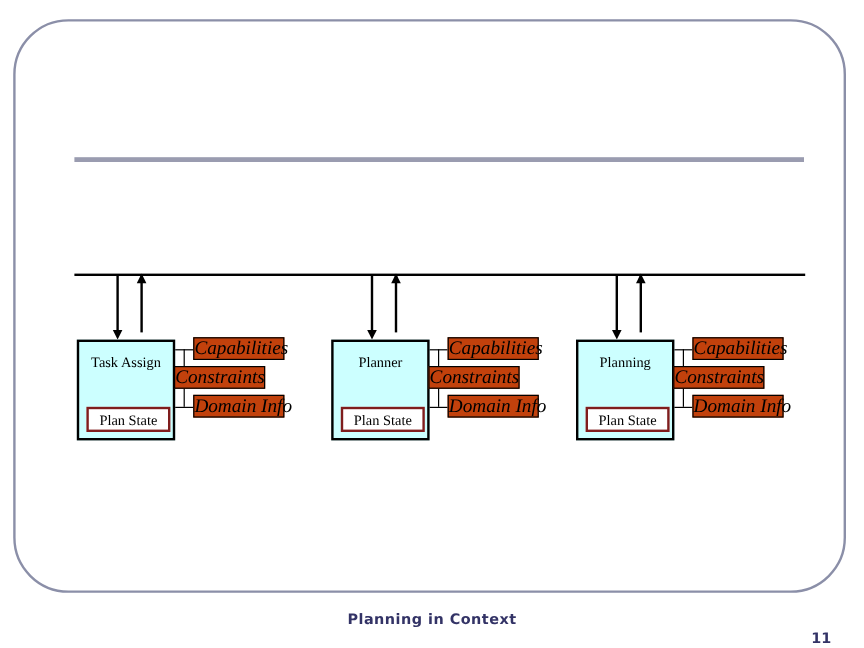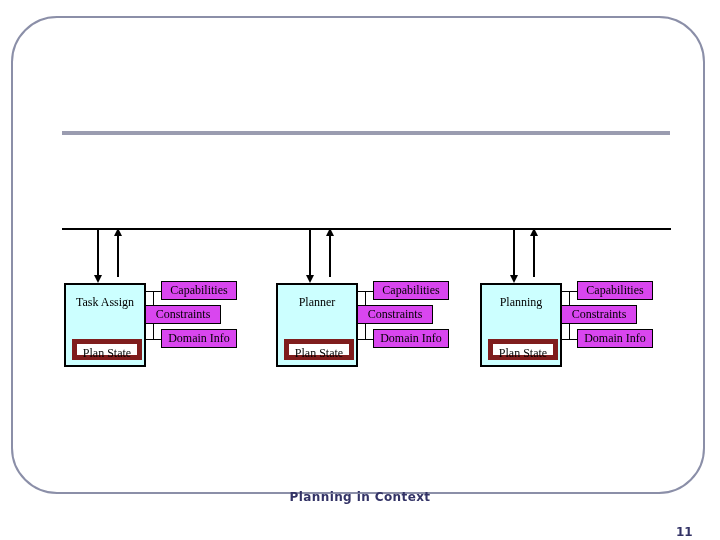--- a/index.html
+++ b/index.html
@@ -97,44 +97,45 @@
     color: #000000;
     white-space: nowrap;
   }
   .plan-state-box {
     position: absolute;
     left: 6px;
     bottom: 5px;
     width: 70px;
     height: 21px;
     background: #ffffff;
-    border: 5px solid #7f1d1d;
+    border: 2px solid #7f1d1d;
     box-sizing: border-box;
     font-family: "Liberation Serif", serif;
     font-size: 12px;
     color: #000000;
     text-align: center;
     line-height: 19px;
     white-space: nowrap;
   }
   
   .side-box {
     position: absolute;
     width: 76px;
     height: 19px;
-    background: #d946ef;
+    background: #c2410c;
     border: 1px solid #000000;
     box-sizing: border-box;
     font-family: "Liberation Serif", serif;
-    font-size: 12px;
+    font-size: 16px;
     color: #000000;
     text-align: center;
     line-height: 17px;
     white-space: nowrap;
     overflow: visible;
+    font-style: italic;
   }
   .side-box.s0 { left: 97px; top: -2px; }
   .side-box.s1 { left: 81px; top: 22px; }
   .side-box.s2 { left: 97px; top: 46px; }
 
   
   .connector {
     position: absolute;
     left: 82px;
     width: 15px;
@@ -177,21 +178,21 @@
   .head-up {
     left: 50px;
     top: 228px;
     border-bottom: 8px solid #000000;
   }
 
   
   .footer-text {
     position: absolute;
     left: 0;
-    top: 490px;
+    top: 509px;
     width: 720px;
     text-align: center;
     font-family: "DejaVu Sans", sans-serif;
     font-weight: bold;
     font-size: 12px;
     letter-spacing: 0.4px;
     color: #333366;
   }
   .page-number {
     position: absolute;

